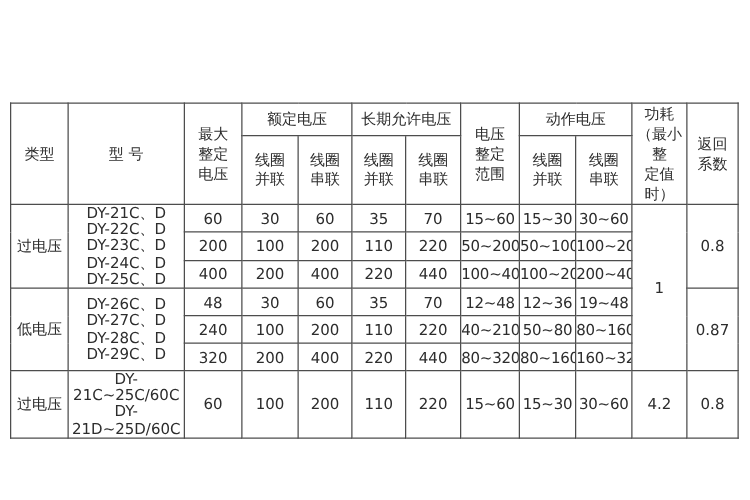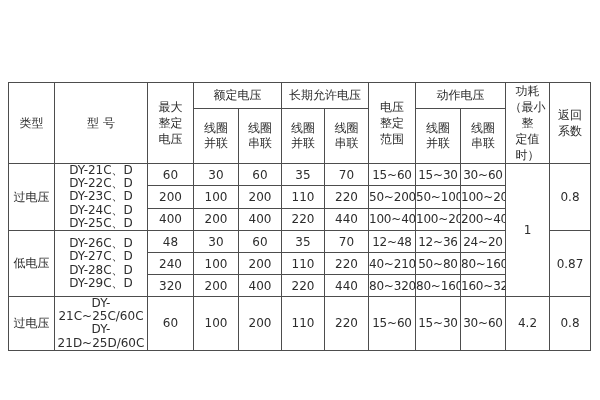--- a/index.html
+++ b/index.html
@@ -139,21 +139,21 @@
 DY-27C、D
 DY-28C、D
 DY-29C、D</td>
         <td class="num">48</td>
         <td class="num">30</td>
         <td class="num">60</td>
         <td class="num">35</td>
         <td class="num">70</td>
         <td class="sm">12~48</td>
         <td class="sm">12~36</td>
-        <td class="sm">24~20</td>
+        <td class="sm">19~48</td>
         <td rowspan="3">0.87</td>
       </tr>
       <tr class="r">
         <td class="num">240</td>
         <td class="num">100</td>
         <td class="num">200</td>
         <td class="num">110</td>
         <td class="num">220</td>
         <td class="sm">40~210</td>
         <td class="sm">50~80</td>

